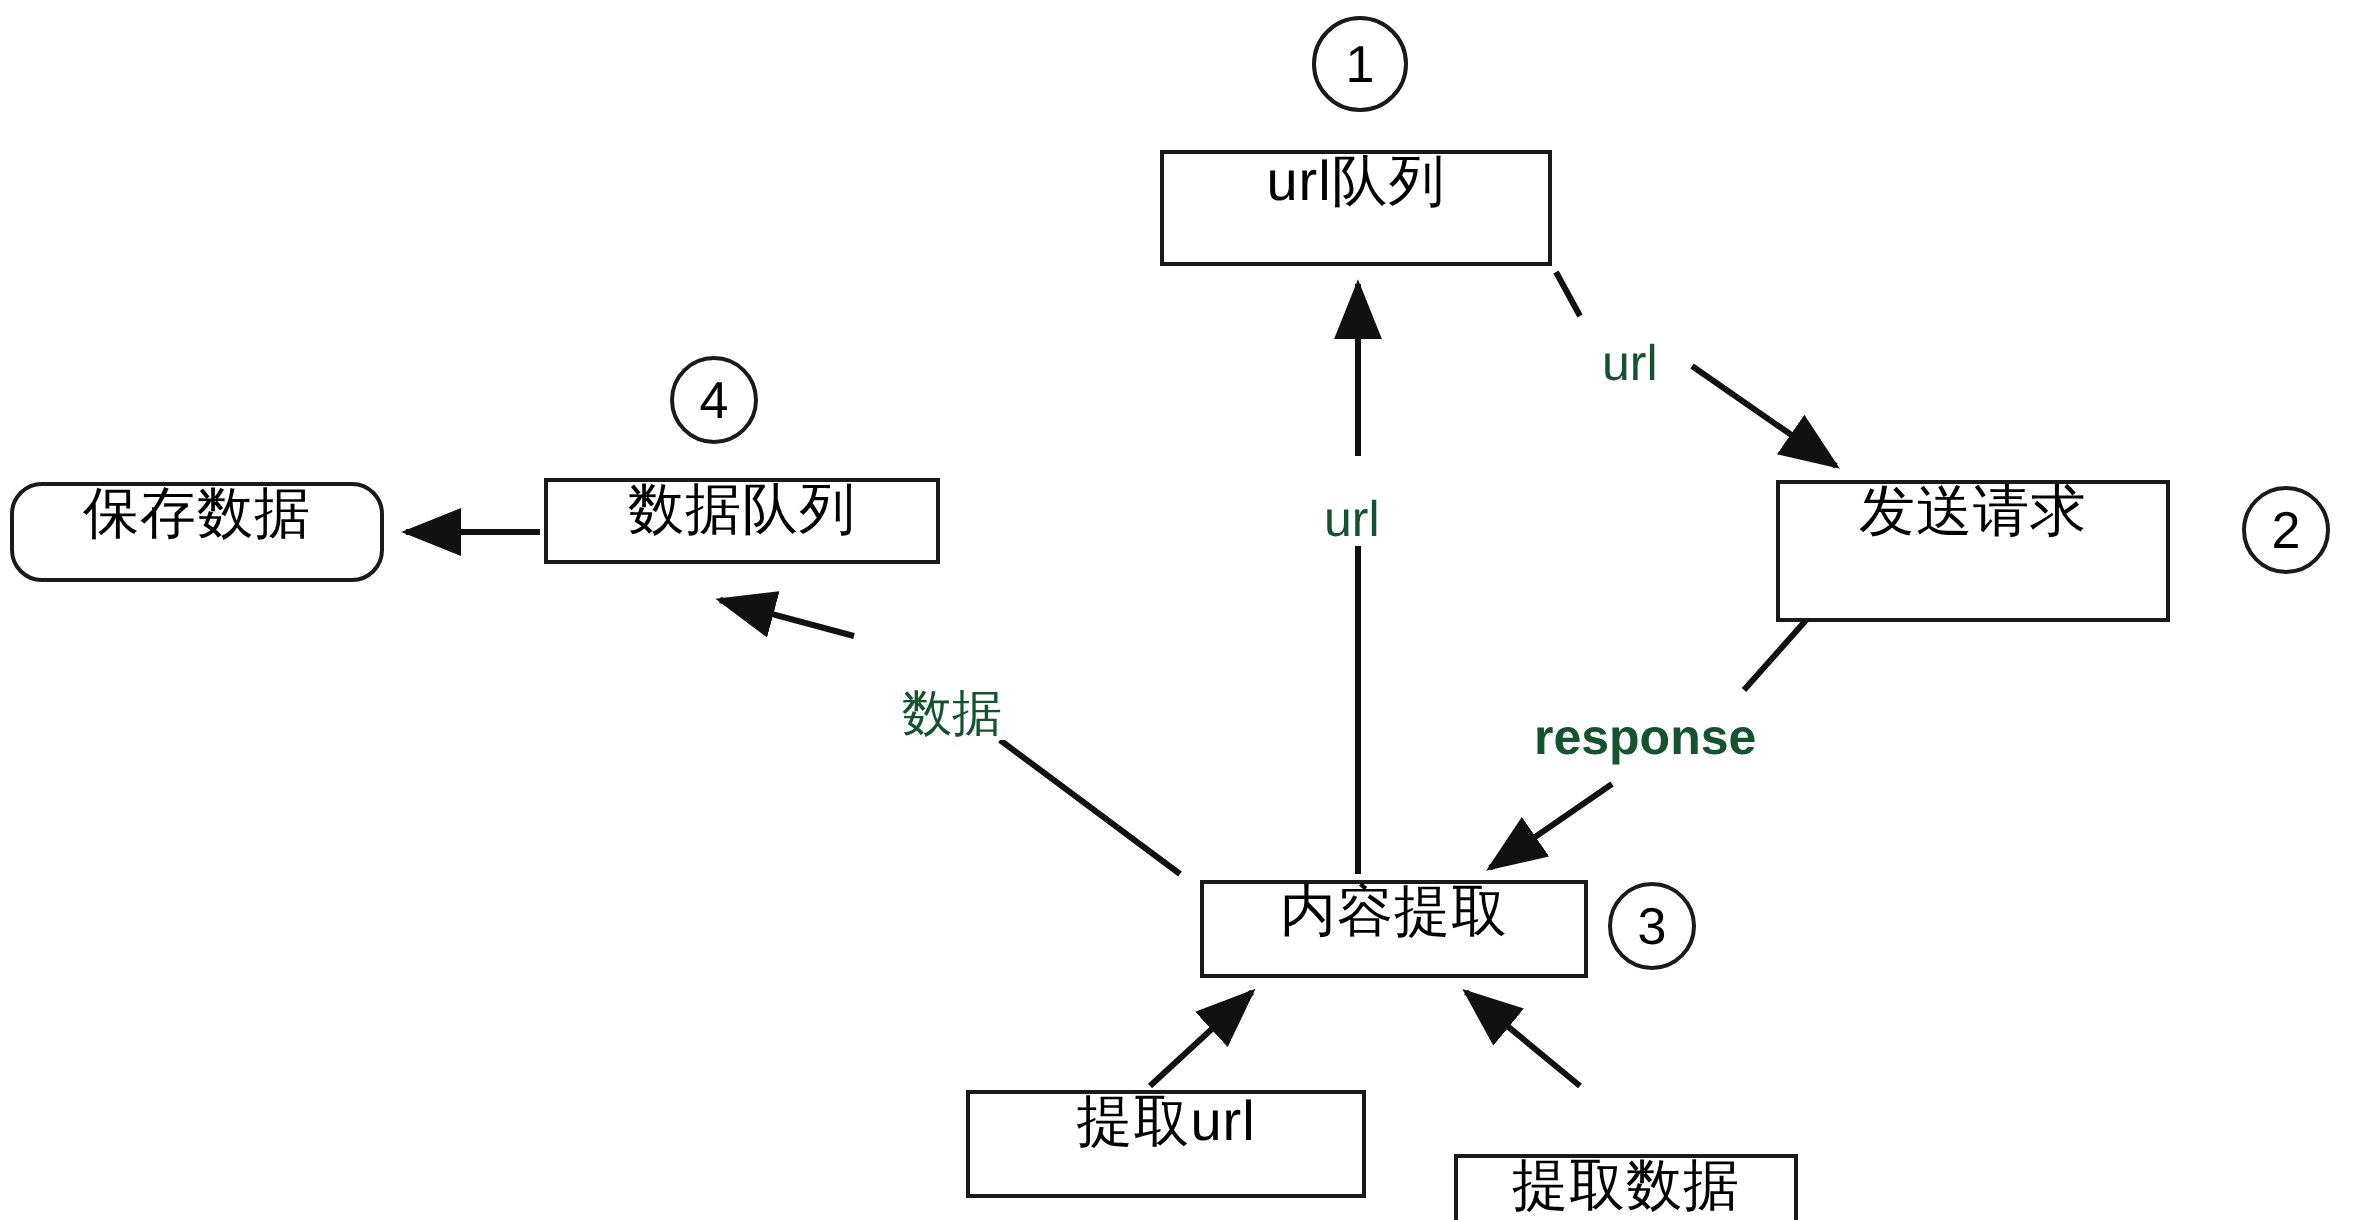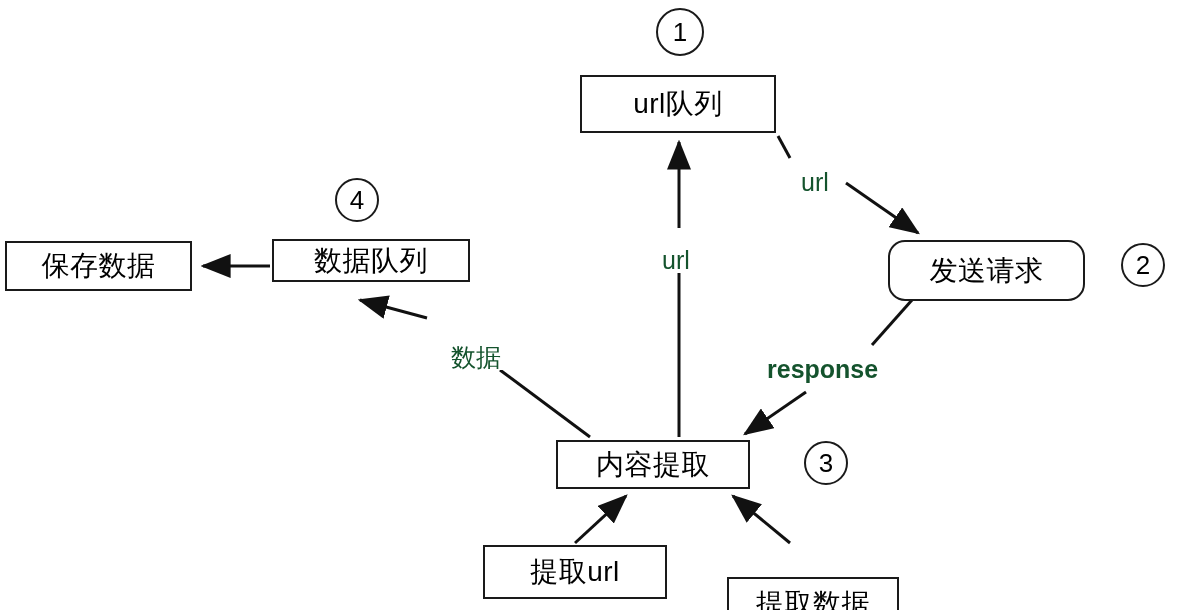--- a/index.html
+++ b/index.html
@@ -23,21 +23,21 @@
     top: 0;
     width: 1179px;
     height: 610px;
   }
   .node-box {
     position: absolute;
     box-sizing: border-box;
     border: 2px solid #1a1a1a;
     background: #ffffff;
     display: flex;
-    align-items: center;
+    align-items: flex-start;
     justify-content: center;
     color: #000000;
     font-size: 28px;
     line-height: 1;
     letter-spacing: 0.5px;
     white-space: nowrap;
   }
   .step-circle {
     position: absolute;
     box-sizing: border-box;
@@ -103,37 +103,37 @@
 
     <g>
       <line x1="790" y1="543" x2="733" y2="496" stroke="#111111" stroke-width="3" marker-end="url(#arrowhead)"></line>
     </g>
   </svg>
 
   <div class="node-box" style="left:580px; top:75px; width:196px; height:58px;">
     <span>url队列</span>
   </div>
 
-  <div class="node-box" style="left:888px; top:240px; width:197px; height:61px;border-radius:17px;">
+  <div class="node-box" style="left:888px; top:240px; width:197px; height:71px;">
     <span>发送请求</span>
   </div>
 
-  <div class="node-box" style="left:556px; top:440px; width:194px; height:49px;">
+  <div class="node-box" style="left:600px; top:440px; width:194px; height:49px;">
     <span>内容提取</span>
   </div>
 
   <div class="node-box" style="left:272px; top:239px; width:198px; height:43px;">
     <span>数据队列</span>
   </div>
 
-  <div class="node-box" style="left:5px; top:241px; width:187px; height:50px;">
+  <div class="node-box" style="left:5px; top:241px; width:187px; height:50px;border-radius:16px;">
     <span>保存数据</span>
   </div>
 
-  <div class="node-box" style="left:483px; top:545px; width:184px; height:54px;">
+  <div class="node-box" style="left:483px; top:545px; width:200px; height:54px;">
     <span>提取url</span>
   </div>
 
   <div class="node-box" style="left:727px; top:577px; width:172px; height:54px;">
     <span>提取数据</span>
   </div>
 
   <div class="step-circle" style="left:656px; top:8px; width:48px; height:48px;">
     <span>1</span>
   </div>

